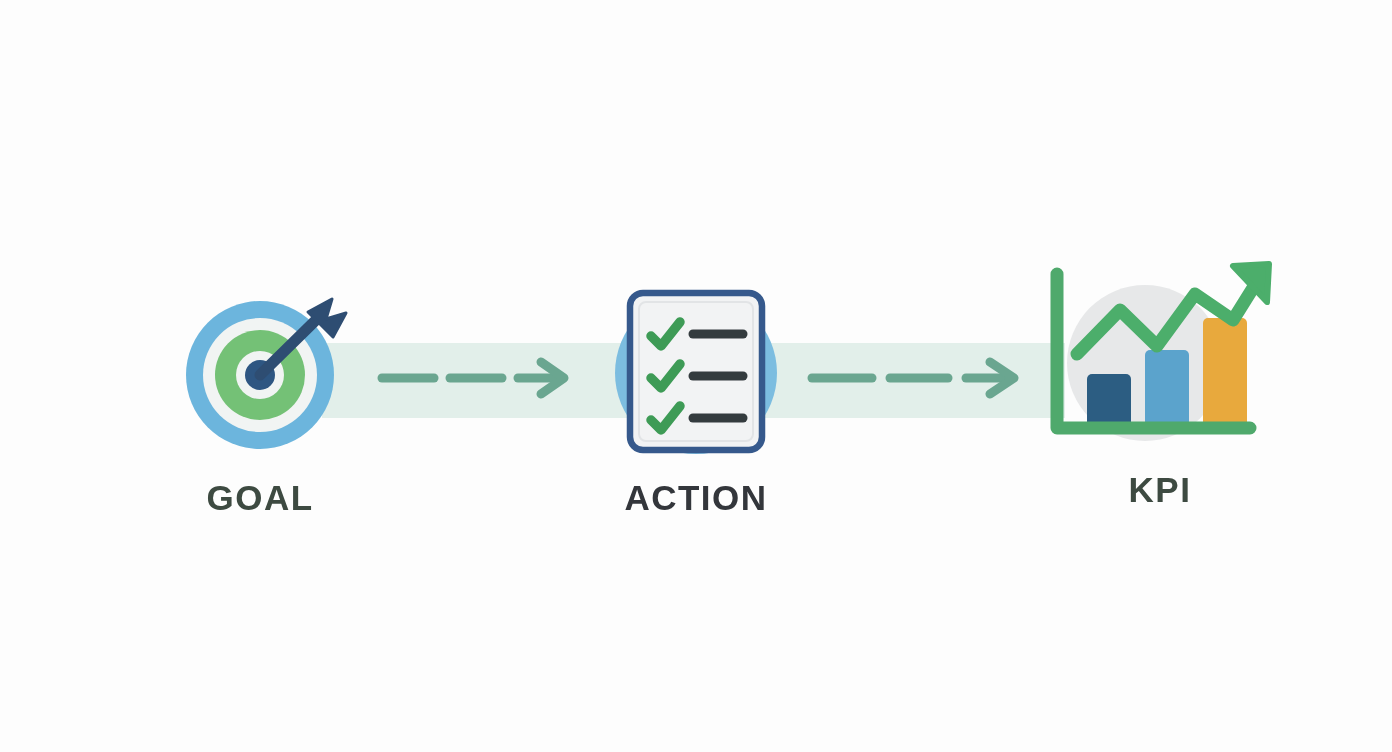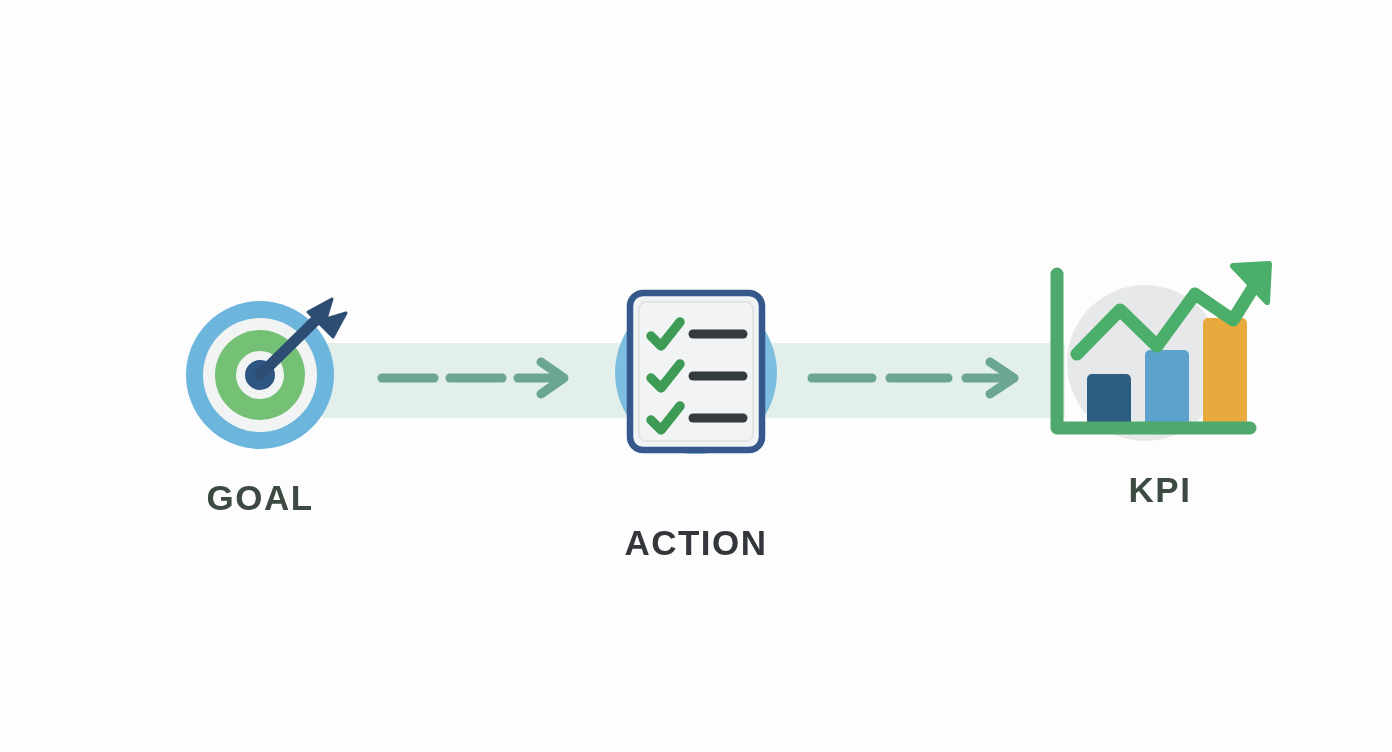--- a/index.html
+++ b/index.html
@@ -56,21 +56,21 @@
     font-size: 35px;
     letter-spacing: 1.5px;
     line-height: 1;
     white-space: nowrap;
   }
   .label-goal   { color: #3D4A41; }
   .label-action { color: #33363B; }
   .label-kpi    { color: #3D4A41; }
 
   .step-goal   { left: 150px; top: 293px; width: 220px; }
-  .step-action { left: 585px; top: 288px; width: 222px; gap: 45px; }
+  .step-action { left: 585px; top: 288px; width: 222px; }
   .step-kpi    { left: 1035px; top: 258px; width: 250px; }
 
   svg { display: block; overflow: visible; }
 </style>
 </head>
 <body>
 
 <div id="canvas">
 
   <div class="flow-band band-left"></div>

